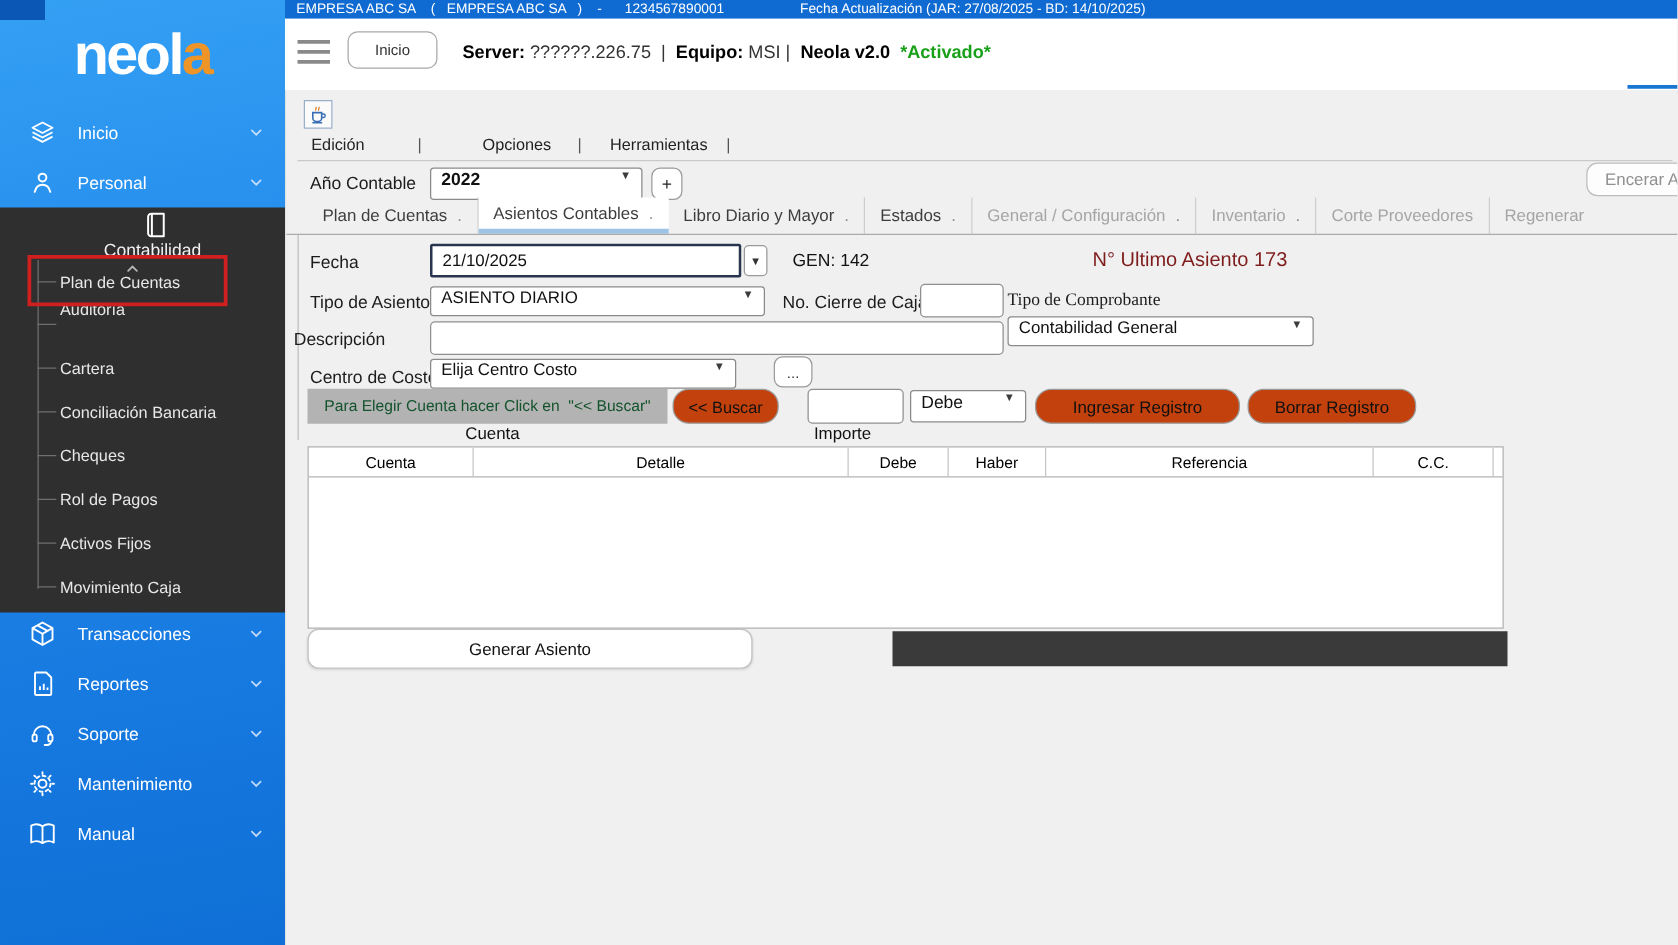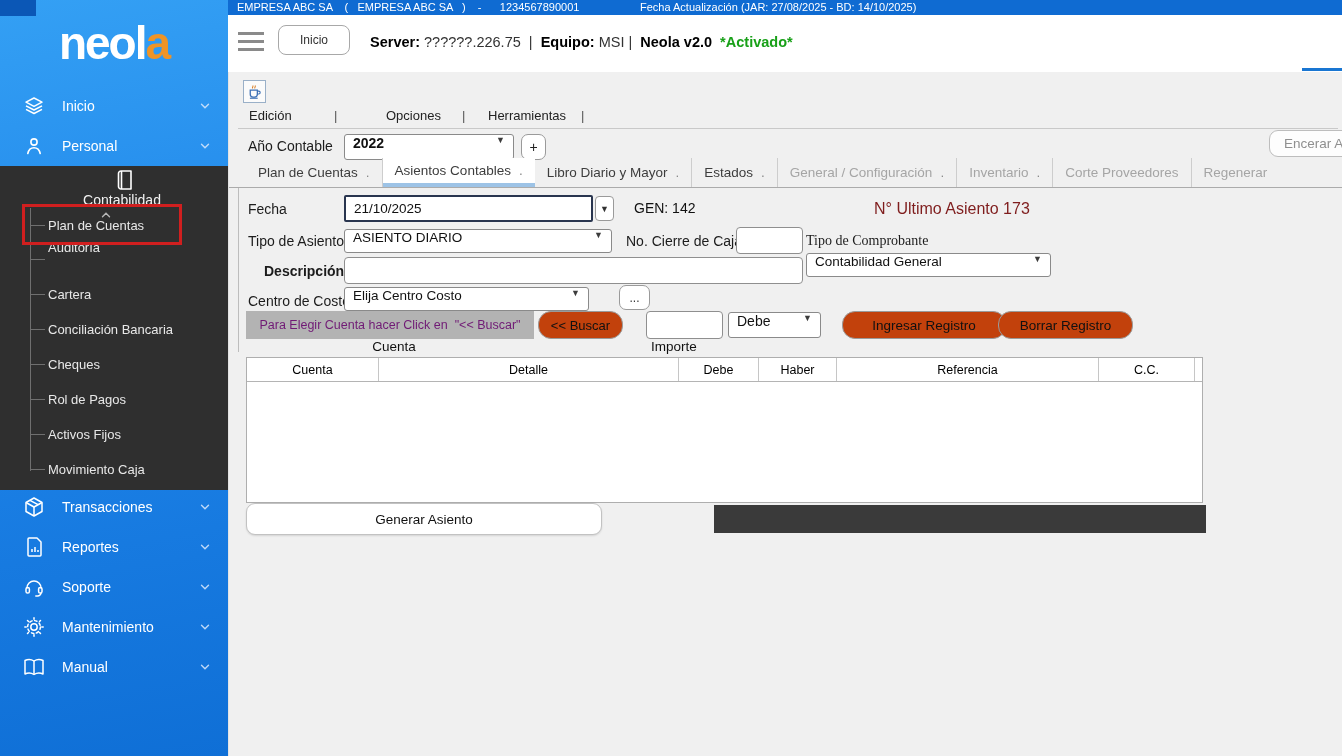--- a/index.html
+++ b/index.html
@@ -96,40 +96,40 @@
     border:2px solid #29354f; border-radius:2px; }
   .date-arrow { left:366px; top:124px; width:19px; height:25px; border:1px solid #9a9a9a;
     border-radius:4px; background:#fff; display:flex; align-items:center;
     justify-content:center; font-size:9px; color:#333; cursor:pointer; }
   .gen-label { left:405px; top:128px; font-size:14px; color:#111; }
   .ultimo-label { left:645px; top:128px; font-size:16px; color:#7f1d1d; }
   .dd-tipo { left:115px; top:157px; width:268px; height:24px; }
   .cierre-label { left:397px; top:161px; }
   .cierre-input { left:507px; top:155px; width:67px; height:27px; }
   .comprobante-label { left:577px; top:161px;font-family:Liberation Serif, serif; }
-  .desc-label { left:35px; top:191px;font-weight:bold; }
+  .desc-label { left:6px; top:191px; }
   .desc-input { left:115px; top:185px; width:459px; height:27px; }
   .dd-comprobante { left:577px; top:181px; width:245px; height:24px; }
   .cc-label { left:19px; top:221px; }
   .dd-centro { left:115px; top:215px; width:245px; height:24px; }
   .more-btn { left:390px; top:213px; width:31px; height:25px; border:1px solid #9a9a9a;
     border-radius:7px; background:#fff; font-size:12px; color:#333;
     display:flex; align-items:center; justify-content:center; cursor:pointer; }
 
   
   .hint-bar { left:17px; top:239px; width:288px; height:28px; background:#b3b3b3;
-    color:#701a75; font-size:12.5px; display:flex; align-items:center;
+    color:#14532d; font-size:12.5px; display:flex; align-items:center;
     justify-content:center; white-space:pre; }
   .rbtn { background:#c2410c; border:1px solid #9a9a9a; border-radius:13px;
     font-size:13px; color:#111; display:flex; align-items:center;
     justify-content:center; cursor:pointer; }
   .buscar-btn { left:309px; top:239px; width:85px; height:28px; }
   .importe-input { left:417px; top:239px; width:77px; height:28px; }
   .dd-debe { left:499px; top:240px; width:93px; height:26px; font-size:14px; }
-  .ingresar-btn { left:599px; top:239px; width:164px; height:28px; font-size:13.5px;margin-left:14px; }
+  .ingresar-btn { left:599px; top:239px; width:164px; height:28px; font-size:13.5px; }
   .borrar-btn { left:769px; top:239px; width:135px; height:28px; font-size:13.5px; }
   .cuenta-caption { left:120px; top:267px; width:90px; text-align:center; font-size:13.5px; color:#111; }
   .importe-caption { left:400px; top:267px; width:90px; text-align:center; font-size:13.5px; color:#111; }
 
   
   .grid { left:17px; top:285px; width:957px; height:146px; background:#fff;
     border:1px solid #aeaeae; }
   .grid-header { display:flex; height:24px; border-bottom:1px solid #b4b4b4;
     font-size:12.5px; color:#000; }
   .grid-header .col { display:flex; align-items:center; justify-content:center;

